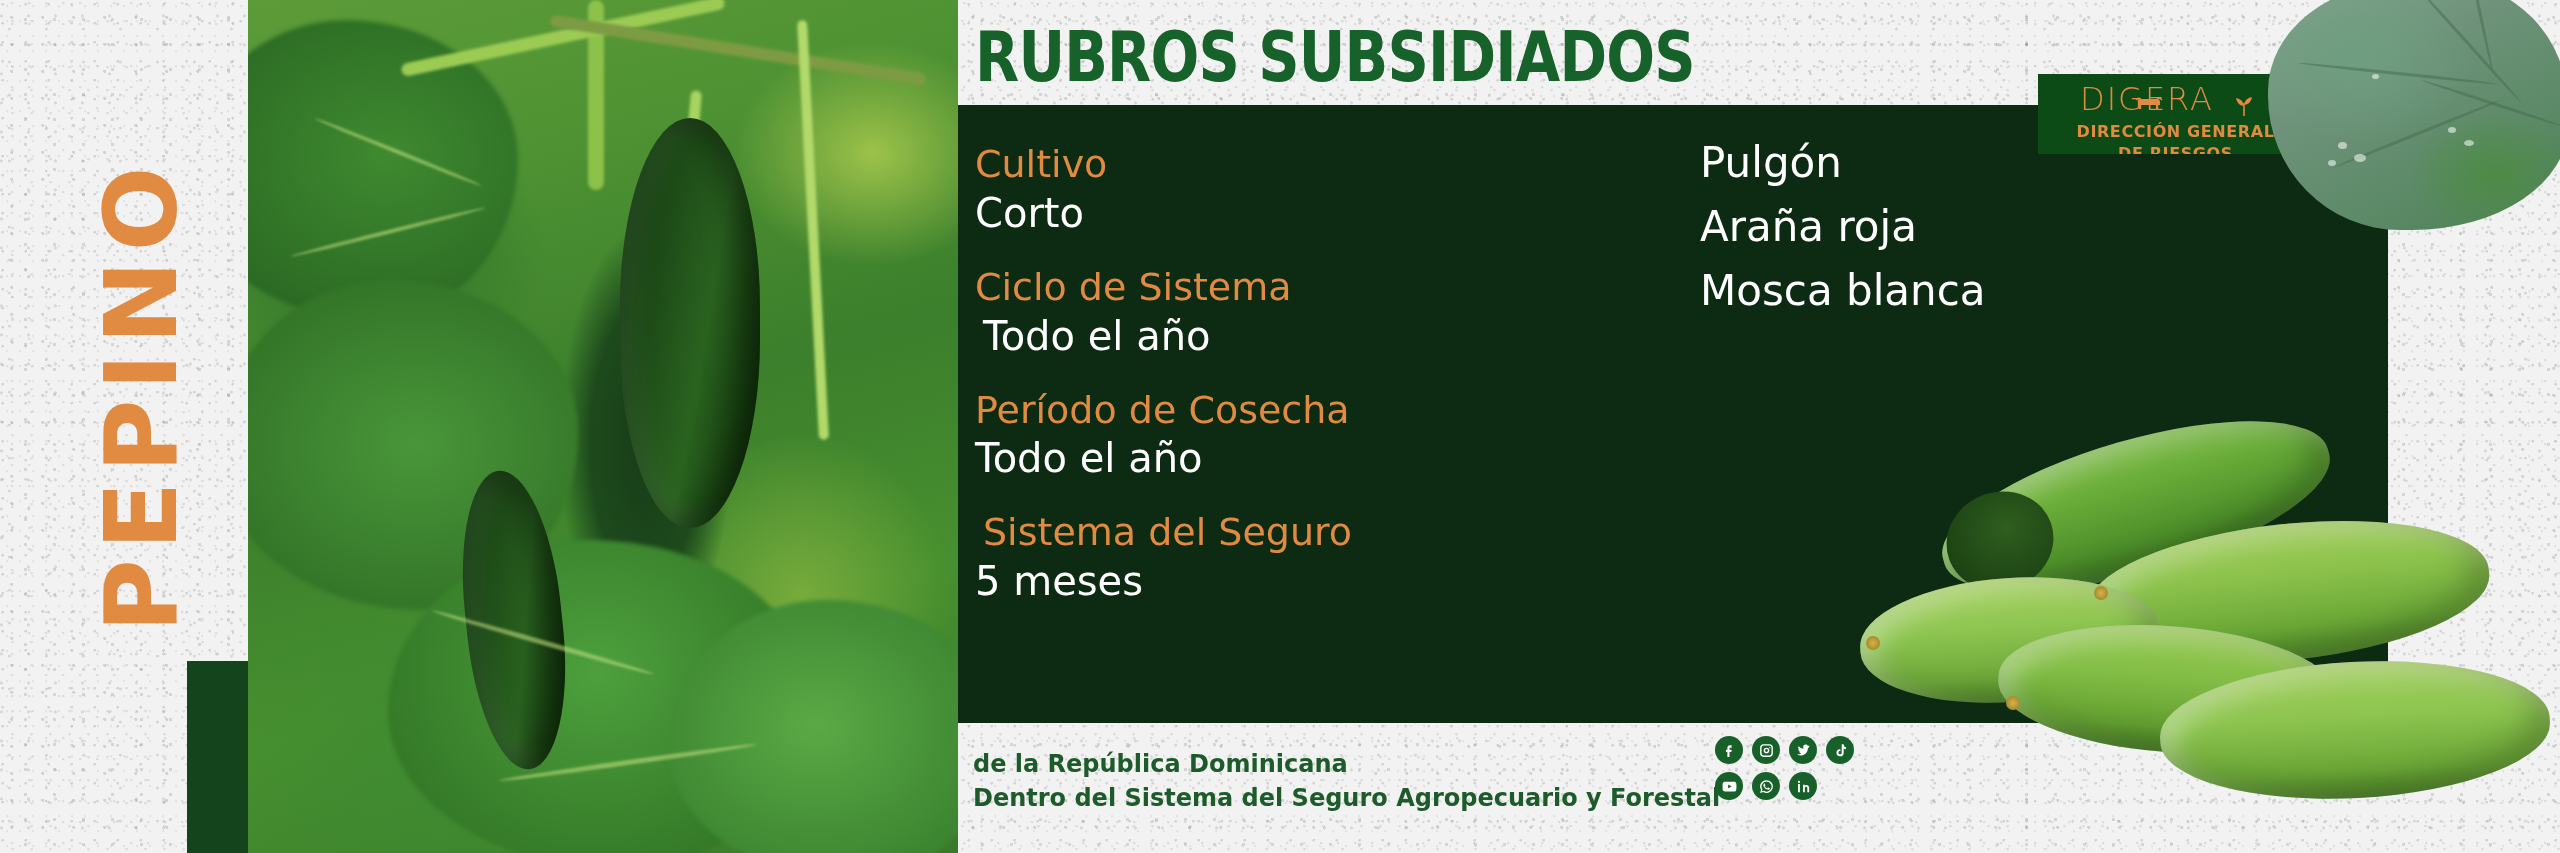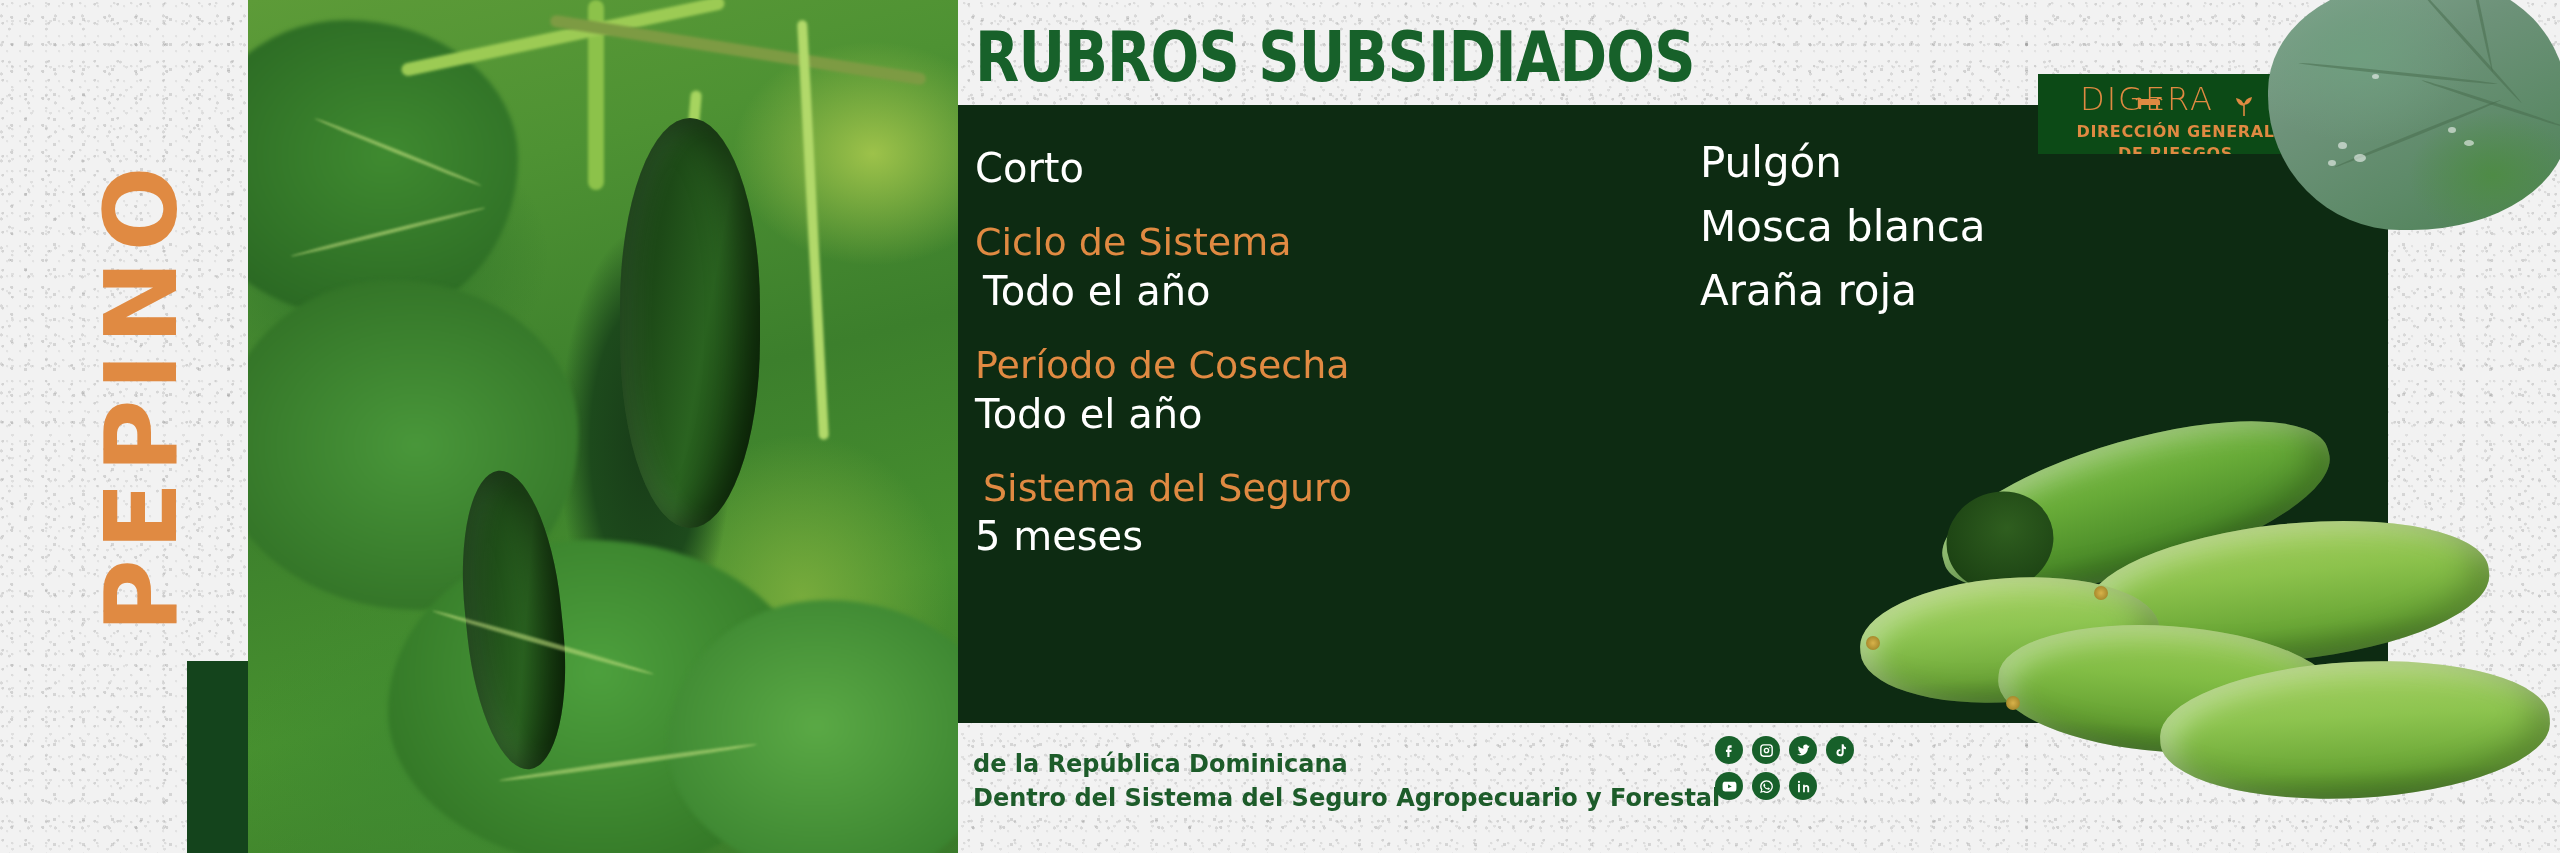--- a/index.html
+++ b/index.html
@@ -190,40 +190,41 @@
     <div class="vein" style="left:180px;top:640px;width:230px;height:5px;transform:rotate(16deg);"></div>
     <div class="vein" style="left:250px;top:760px;width:260px;height:5px;transform:rotate(-8deg);"></div>
   </div>
 
   <div class="panel"></div>
 
   <div class="headline">RUBROS SUBSIDIADOS</div>
 
   <div class="col col-left">
     <div class="field">
+      <div class="lbl">Cultivo</div>
       <div class="val">Corto</div>
     </div>
     <div class="field">
       <div class="lbl">Ciclo de Sistema</div>
       <div class="val indent-1">Todo el año</div>
     </div>
     <div class="field">
       <div class="lbl">Período de Cosecha</div>
       <div class="val">Todo el año</div>
     </div>
     <div class="field">
       <div class="lbl indent-1">Sistema del Seguro</div>
       <div class="val">5 meses</div>
     </div>
   </div>
 
   <div class="col col-right pest-list">
     <div class="item">Pulgón</div>
+    <div class="item">Araña roja</div>
     <div class="item">Mosca blanca</div>
-    <div class="item">Araña roja</div>
   </div>
 
   <div class="logo-block">
     <div class="logo-word">DIGERA</div>
     <svg class="logo-cow" viewBox="0 0 30 14">
       <path d="M3 9 L3 5 Q3 3 6 3 L22 3 Q25 3 25 6 L25 9 Z" fill="#e08a42"></path>
       <rect x="4" y="9" width="2.2" height="4" fill="#e08a42"></rect>
       <rect x="21" y="9" width="2.2" height="4" fill="#e08a42"></rect>
       <path d="M1 4 Q3 1 6 3" stroke="#e08a42" stroke-width="1.4" fill="none"></path>
       <path d="M27 4 Q25 1 22 3" stroke="#e08a42" stroke-width="1.4" fill="none"></path>

